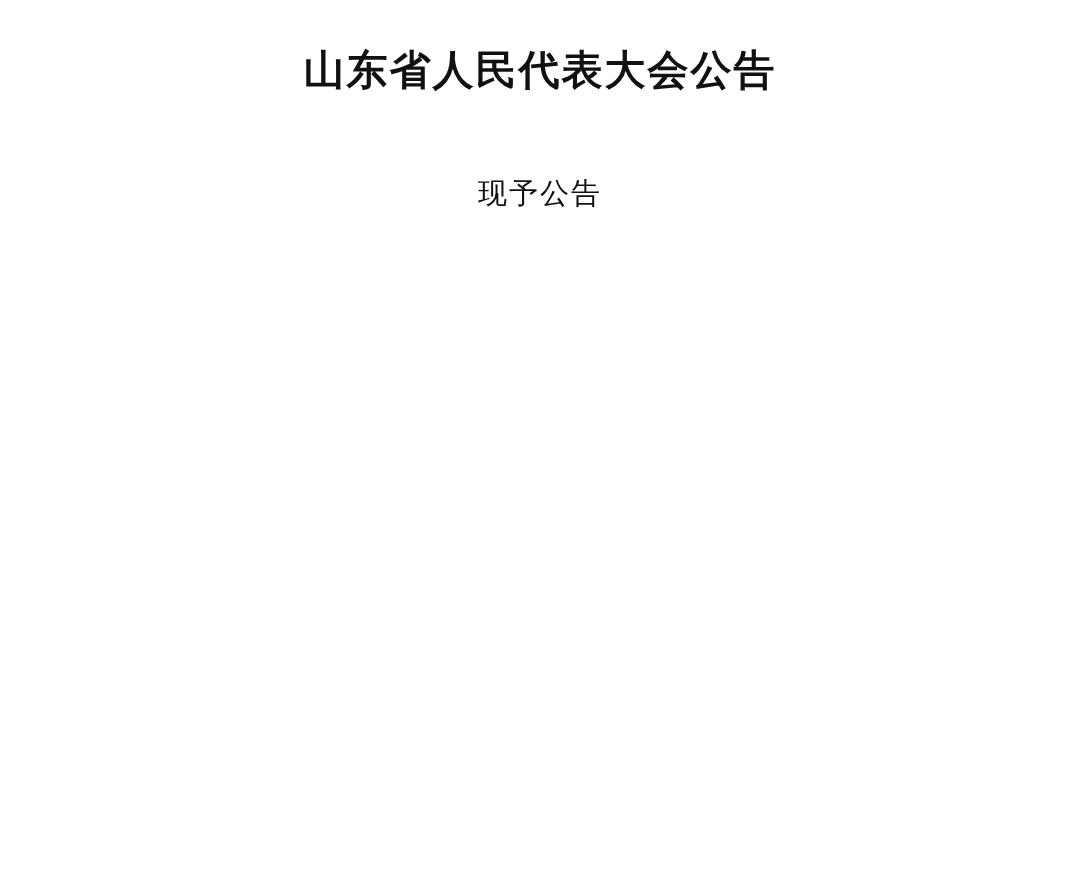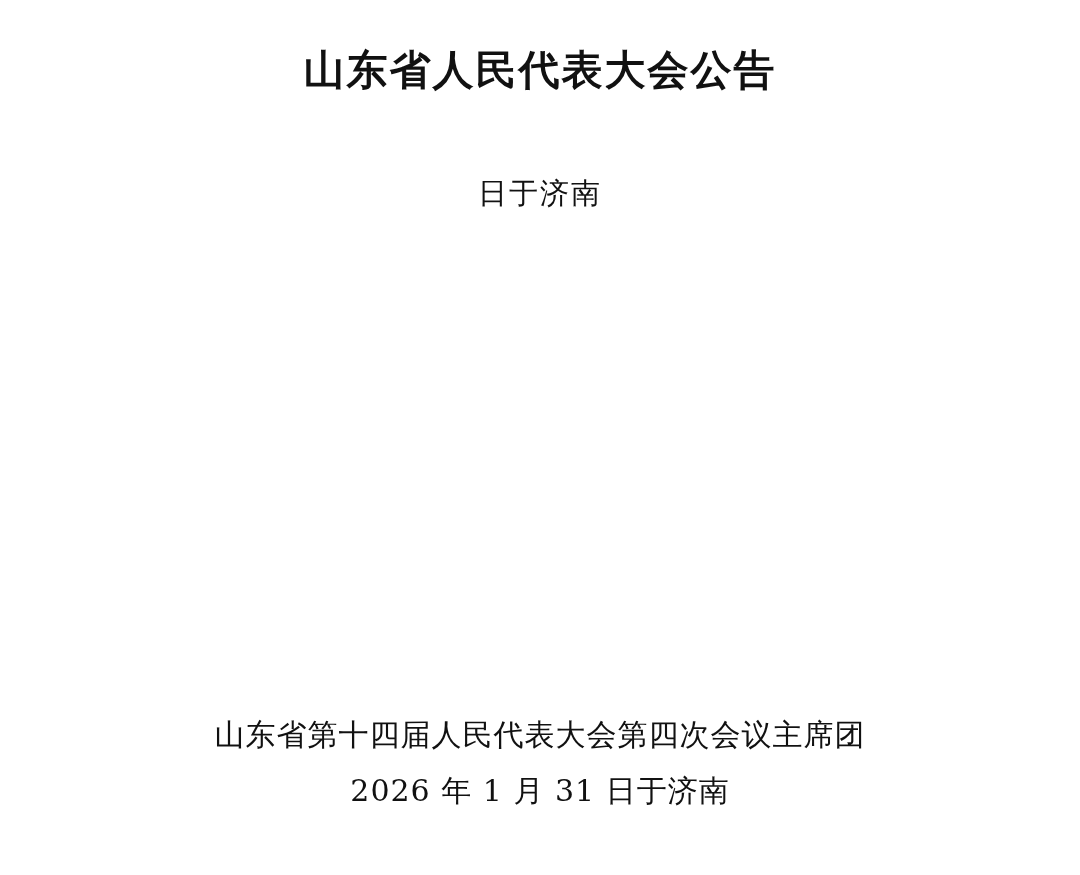--- a/index.html
+++ b/index.html
@@ -72,21 +72,17 @@
     margin-top: 8px;
   }
 </style>
 </head>
 <body>
 
 <div class="page">
 
   <h1 class="doc-title">山东省人民代表大会公告</h1>
 
-  <p class="doc-number">日于济南</p>
+  <p class="doc-number">现予公告</p>
 
 
-  <div class="signature-block">
-    <p class="signature-line">山东省第十四届人民代表大会第四次会议主席团</p>
-    <p class="signature-line">2026 年 1 月 31 日于济南</p>
-  </div>
 
 </div>
 
 </body></html>

